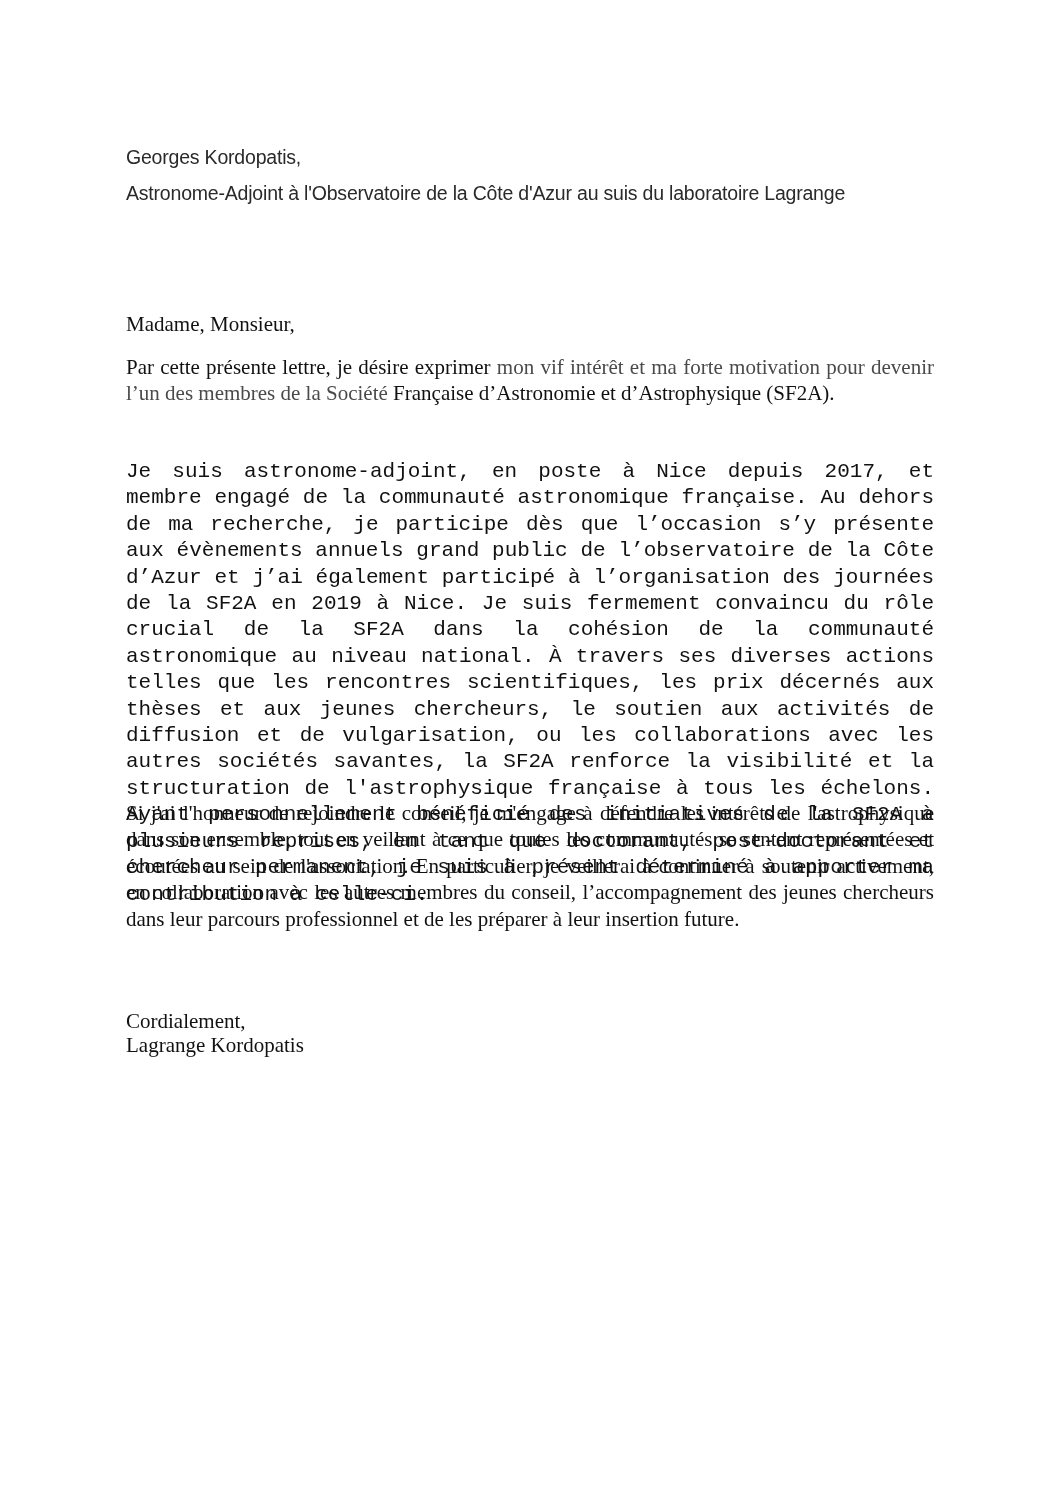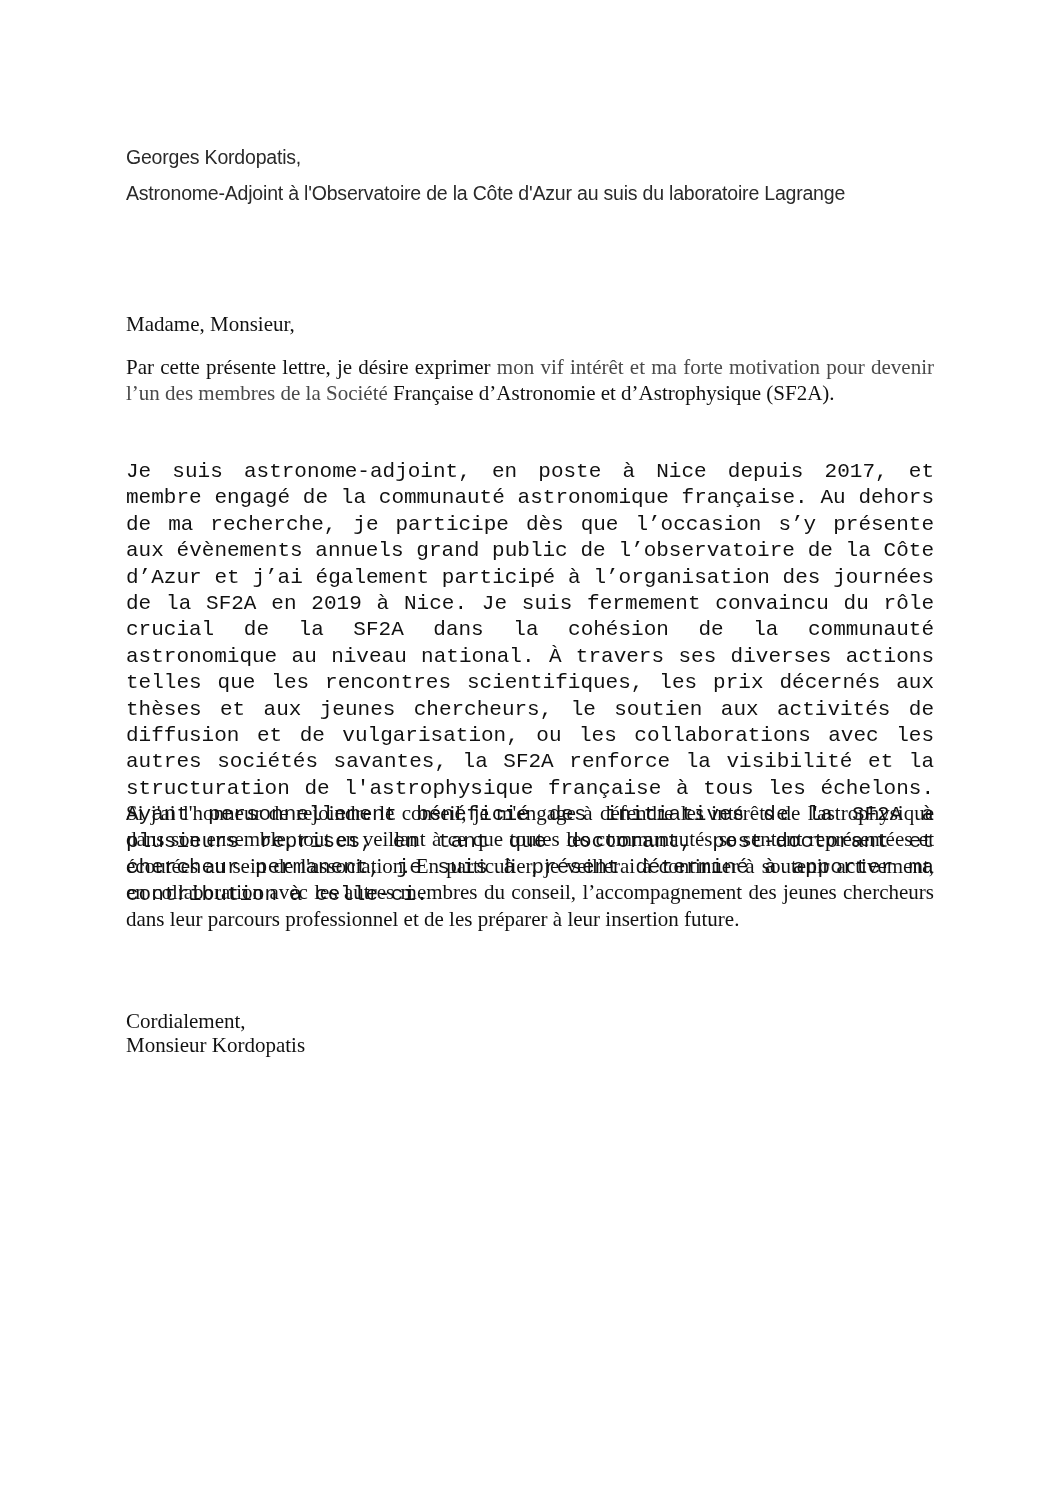--- a/index.html
+++ b/index.html
@@ -66,15 +66,15 @@
   <p class="block serif para p1">
     <span>Par cette présente lettre, je désire exprimer </span><span class="muted">mon vif intérêt et ma forte motivation pour devenir l’un des membres de la Société </span><span>Française d’Astronomie et d’Astrophysique (SF2A).</span>
   </p>
 
   <p class="block serif para p2">Je suis astronome-adjoint, en poste à Nice depuis 2017, et membre engagé de la communauté astronomique française. Au dehors de ma recherche, je participe dès que l’occasion s’y présente aux évènements annuels grand public de l’observatoire de la Côte d’Azur et j’ai également participé à l’organisation des journées de la SF2A en 2019 à Nice. Je suis fermement convaincu du rôle crucial de la SF2A dans la cohésion de la communauté astronomique au niveau national. À travers ses diverses actions telles que les rencontres scientifiques, les prix décernés aux thèses et aux jeunes chercheurs, le soutien aux activités de diffusion et de vulgarisation, ou les collaborations avec les autres sociétés savantes, la SF2A renforce la visibilité et la structuration de l'astrophysique française à tous les échelons. Ayant personnellement bénéficié des initiatives de la SF2A à plusieurs reprises, en tant que doctorant, post-doctorant et chercheur permanent, je suis à présent déterminé à apporter ma contribution à celle-ci.</p>
 
   <p class="block serif para p3">Si j'ai l'honneur de rejoindre le conseil, je m'engage à défendre les intérêts de l'astrophysique dans son ensemble, tout en veillant à ce que toutes les communautés se sentent représentées et écoutées au sein de l'association. En particulier, je veillerai à continuer à soutenir activement, en collaboration avec les autres membres du conseil, l’accompagnement des jeunes chercheurs dans leur parcours professionnel et de les préparer à leur insertion future.</p>
 
   <div class="block serif closing">Cordialement,</div>
 
-  <div class="block serif signature">Monsieur Kordopatis</div>
+  <div class="block serif signature">Lagrange Kordopatis</div>
 
 </div>
 
 </body></html>

